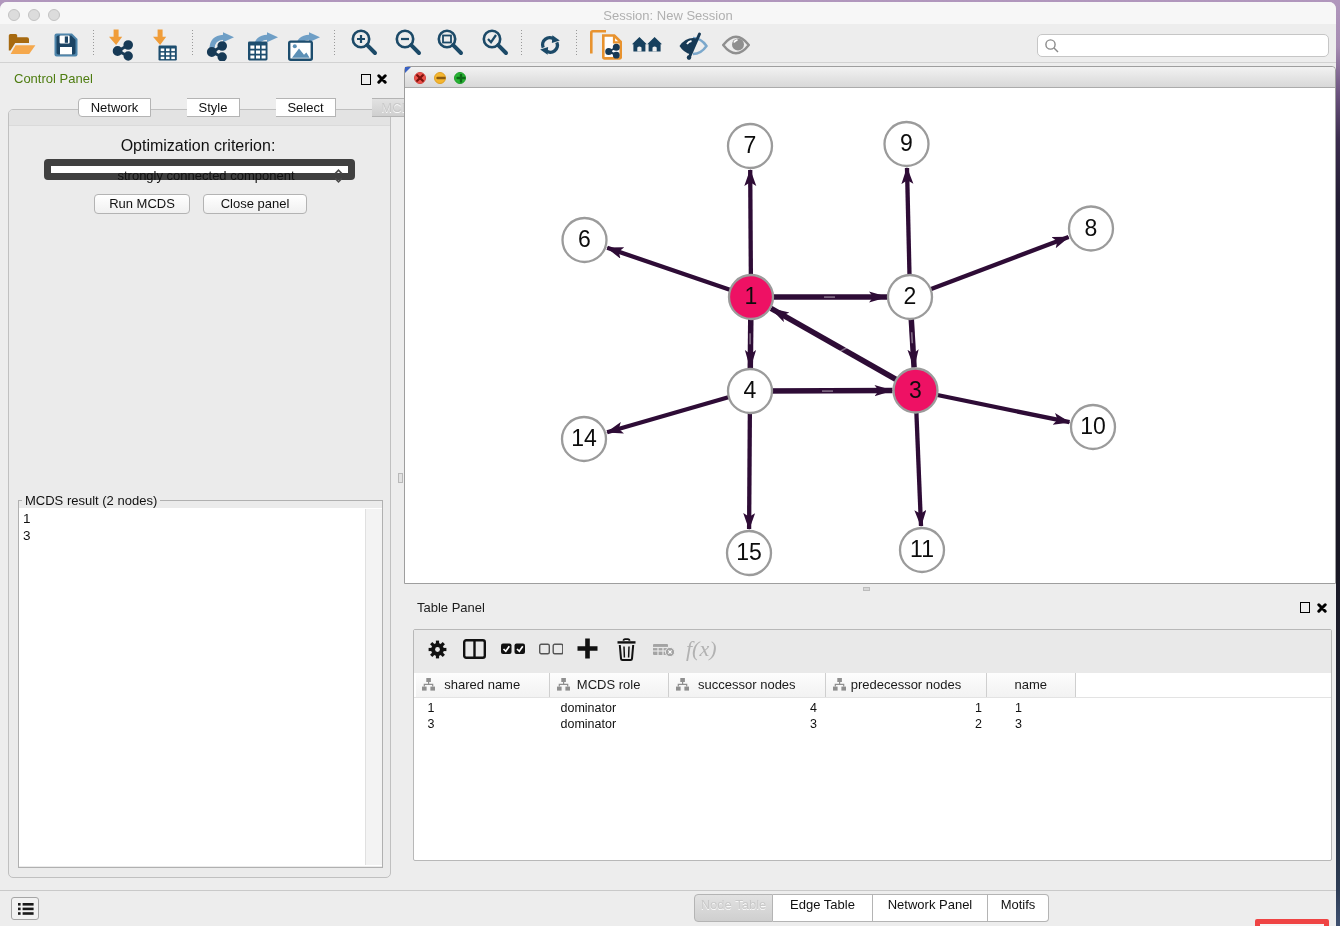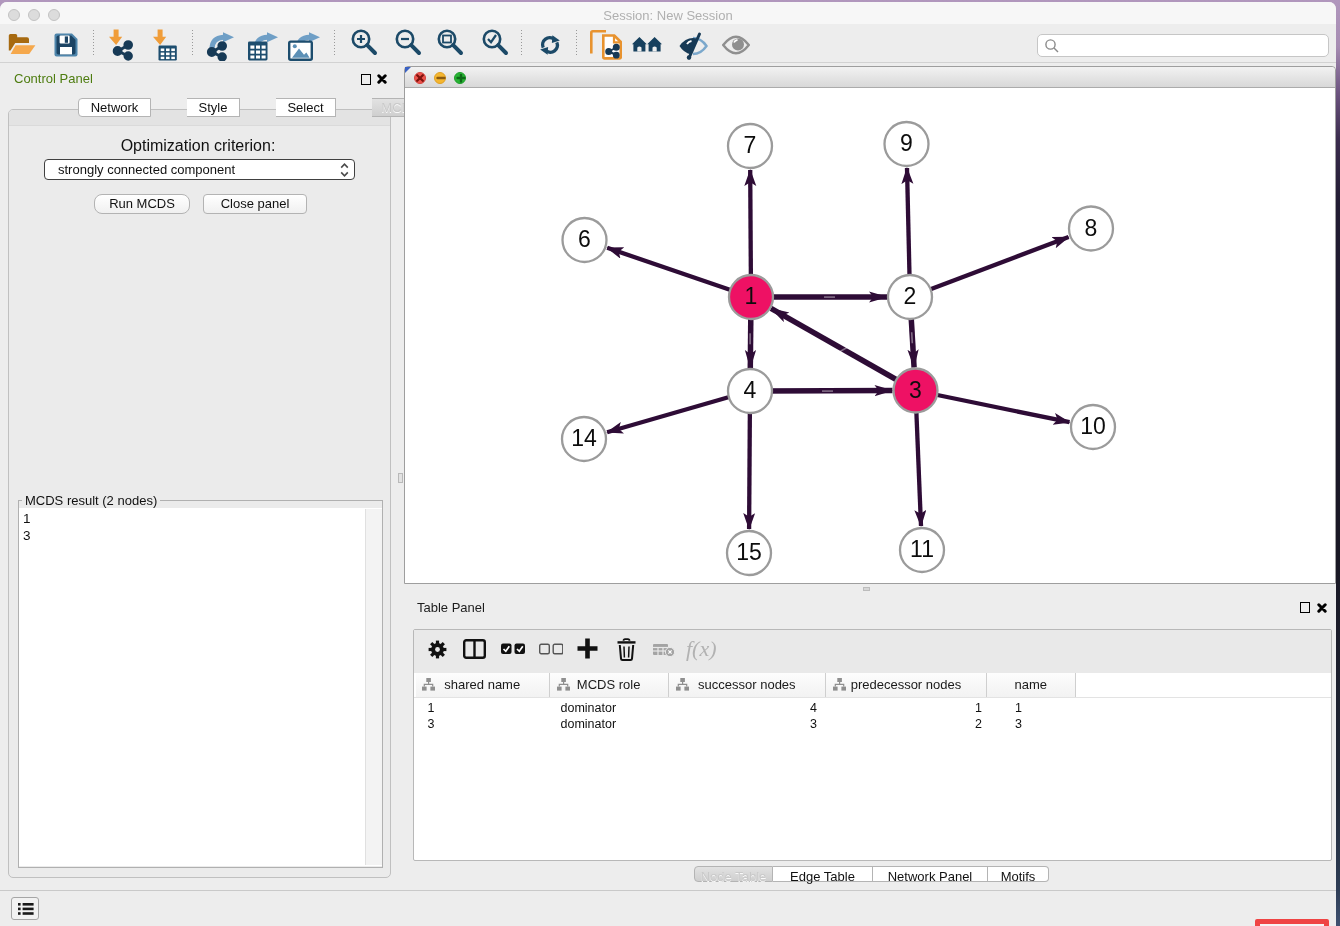--- a/index.html
+++ b/index.html
@@ -22,22 +22,22 @@
 .paneico{position:absolute;width:10px;height:10px;border:1.6px solid #000;box-sizing:border-box;}
 #cpanel{left:8px;top:109px;width:383px;height:769px;background:#ebebeb;border:1px solid #c0c0c0;border-radius:5px;box-sizing:border-box;}
 #cpband{left:9px;top:110px;width:381px;height:15px;background:#e3e3e3;border-bottom:1px solid #dadada;border-radius:4px 4px 0 0;}
 .tabrow{position:absolute;display:flex;height:19px;gap:36px;}
 .tab{box-sizing:border-box;border:1px solid #b4b4b4;border-left:none;background:#fff;
   font-size:13px;color:#111;text-align:center;line-height:18px;}
 .tab.first{border-left:1px solid #b4b4b4;border-radius:4px 0 0 4px;}
 .tab.last{border-radius:0 4px 4px 0;}
 .tab.dis{background:linear-gradient(#e2e2e2,#cfcfcf);color:#c9c9c9;text-shadow:0 1px 0 #fafafa;}
 #optlabel{left:9px;top:137px;width:378px;text-align:center;font-size:16px;color:#111;}
-#seldd{left:44px;top:159px;width:311px;height:21px;background:#fff;border:1px solid #404040;border-radius:4px;box-sizing:border-box;
-  font-size:13px;color:#111;line-height:19px;padding-left:13px;}
+#seldd{left:44px;top:159px;width:311px;height:21px;background:#fff;border:7px solid #404040;border-radius:4px;box-sizing:border-box;
+  font-size:13px;color:#111;line-height:19px;padding-left:13px;text-align:center;}
 .btn{position:absolute;height:20px;background:linear-gradient(#ffffff,#f0f0f0);border:1px solid #b3b3b3;border-radius:4px;
   box-sizing:border-box;font-size:13px;color:#111;text-align:center;line-height:18px;}
 #fs{left:18px;top:500px;width:365px;height:368px;border:1px solid #b0b0b0;box-sizing:border-box;}
 #fslegend{left:22px;top:493px;background:#ebebeb;font-size:13px;color:#111;padding:0 3px;}
 #fsinner{left:19px;top:508px;width:363px;height:358px;background:#fff;}
 #fsscroll{left:365px;top:509px;width:16px;height:356px;background:#f3f3f3;border-left:1px solid #e0e0e0;}
 #fstext{left:23px;top:510px;font-size:13.5px;color:#111;line-height:17px;}
 
 #netwin{left:404px;top:66px;width:932px;height:518px;border:1px solid #9e9e9e;box-sizing:border-box;border-radius:4px 4px 0 0;background:#fff;}
 #nettitle{left:0;top:0;width:930px;height:21px;background:linear-gradient(#f2f2f2,#d8d8d8);
@@ -48,21 +48,21 @@
 
 #tptitle{left:417px;top:600px;font-size:13px;color:#1d1d1d;}
 #tbox{left:413px;top:629px;width:919px;height:232px;background:#fff;border:1px solid #b8b8b8;border-radius:2px;box-sizing:border-box;}
 #tbar{left:0;top:0;width:917px;height:43px;background:#e9e9e9;}
 #thead{left:0;top:43px;width:917px;height:24px;background:#fff;border-bottom:1px solid #e3e3e3;}
 .hcell{position:absolute;top:0;height:24px;box-sizing:border-box;border-right:1px solid #cfcfcf;
   background:linear-gradient(#fdfdfd,#f2f2f2);font-size:13px;color:#1a1a1a;}
 .hlabel{position:absolute;top:4px;width:100%;text-align:center;}
 .hico{position:absolute;top:5px;}
 .rowtxt{position:absolute;font-size:12.5px;color:#111;}
-.tabrow2{position:absolute;display:flex;height:16px;}
+.tabrow2{position:absolute;display:flex;height:28px;margin-top:28px;}
 #memleft{left:11px;top:897px;width:28px;height:23px;background:#f2f2f2;border:1px solid #a6a6a6;border-radius:3px;box-sizing:border-box;}
 #membtn{left:1255px;top:919px;width:74px;height:24px;background:#f5f5f5;border:5px solid #ef4444;border-radius:2px;box-sizing:border-box;font-size:12.5px;color:#111;}
 #statussep{left:0;top:890px;width:1336px;height:1px;background:#c9c9c9;}
 </style>
 </head>
 <body>
 <div class="abs" id="backdrop"></div>
 <div class="abs" id="appwin"></div>
 <div class="abs" id="titlebar">
   <div class="tl" style="left:8px;"></div>
@@ -248,21 +248,21 @@
   <div class="tab" style="width:60px;">Select</div>
   <div class="tab last dis" style="width:58px;">MCDS</div>
 </div>
 <div class="abs" id="optlabel">Optimization criterion:</div>
 <div class="abs" id="seldd">strongly connected component
   <svg class="abs" style="right:5px;top:3px;" width="9" height="14" viewBox="0 0 9 14">
     <path d="M1.2 4.6 L4.5 1.2 L7.8 4.6" fill="none" stroke="#4a4a4a" stroke-width="1.6"></path>
     <path d="M1.2 9.4 L4.5 12.8 L7.8 9.4" fill="none" stroke="#4a4a4a" stroke-width="1.6"></path>
   </svg>
 </div>
-<div class="btn" style="left:94px;top:194px;width:96px;border-radius:8px;">Run MCDS</div>
+<div class="btn" style="left:94px;top:194px;width:96px;">Run MCDS</div>
 <div class="btn" style="left:203px;top:194px;width:104px;">Close panel</div>
 <div class="abs" id="fs"></div>
 <div class="abs" id="fsinner"></div>
 <div class="abs" id="fsscroll"></div>
 <div class="abs" id="fslegend">MCDS result (2 nodes)</div>
 <div class="abs" id="fstext">1<br>3</div>
 
 <div class="abs" id="netwin">
   <div class="abs" id="nettitle"></div>
   <svg class="abs" style="left:0;top:0;" width="6" height="6" viewBox="0 0 6 6">

